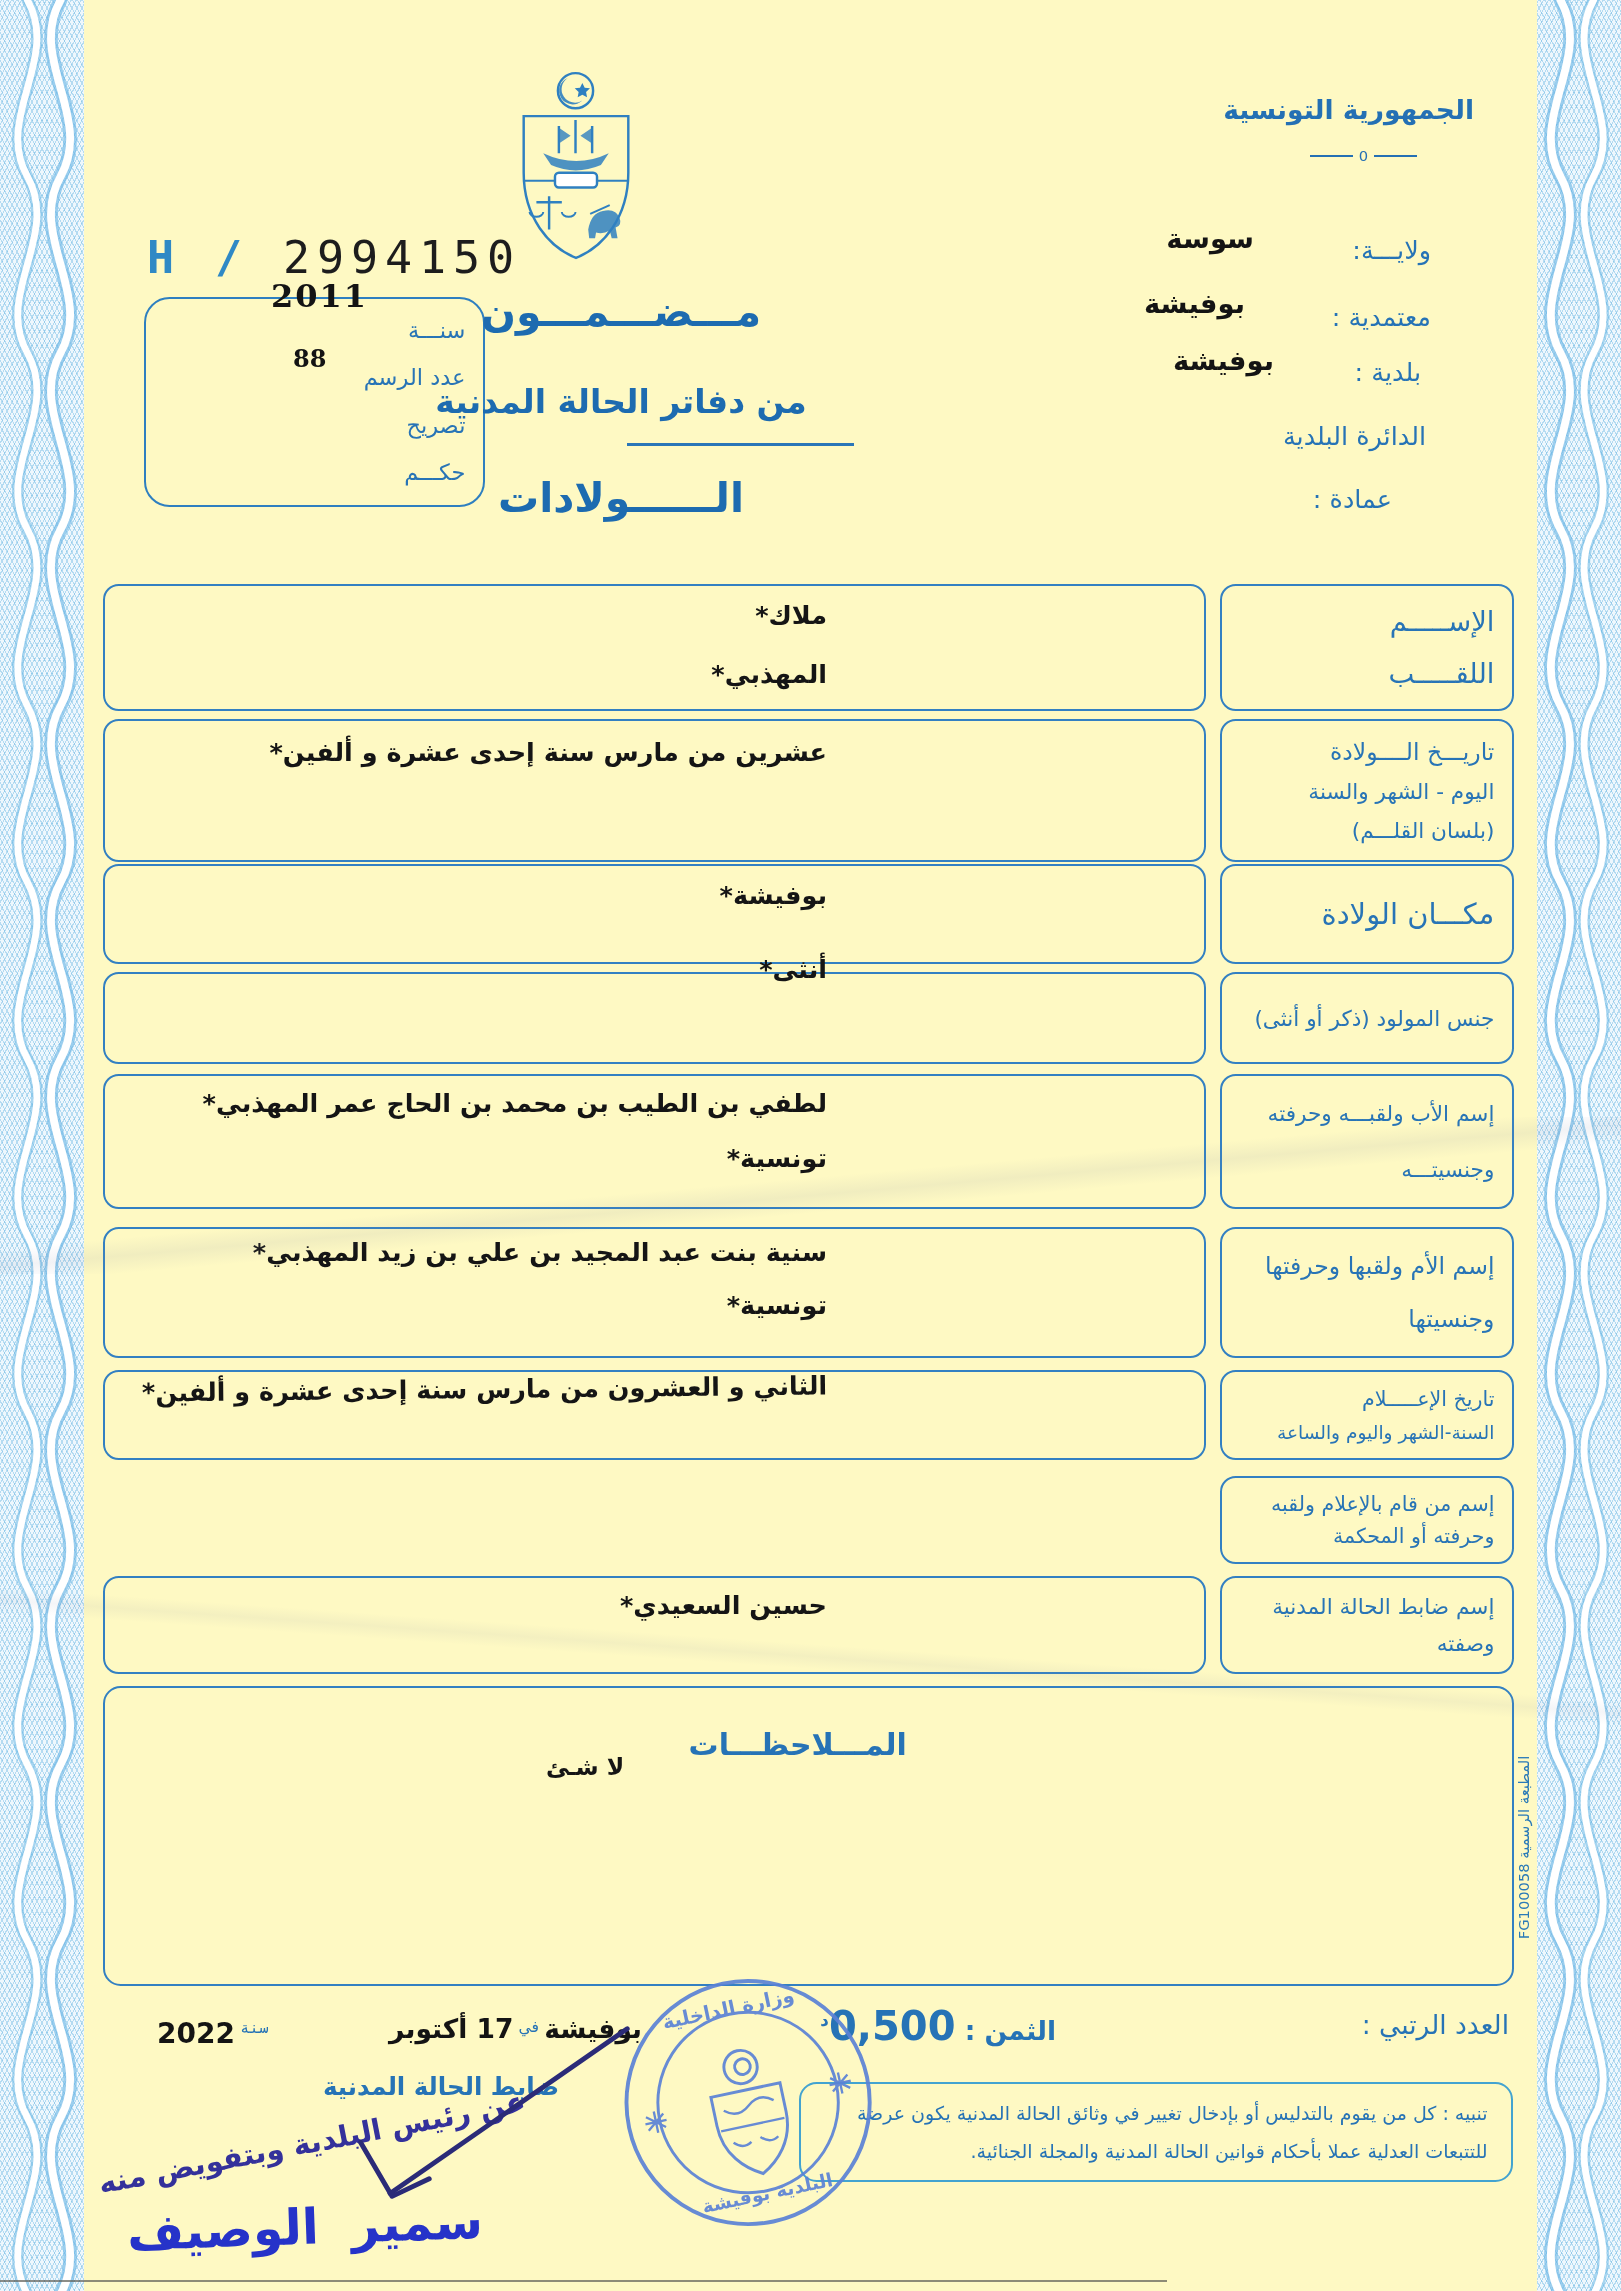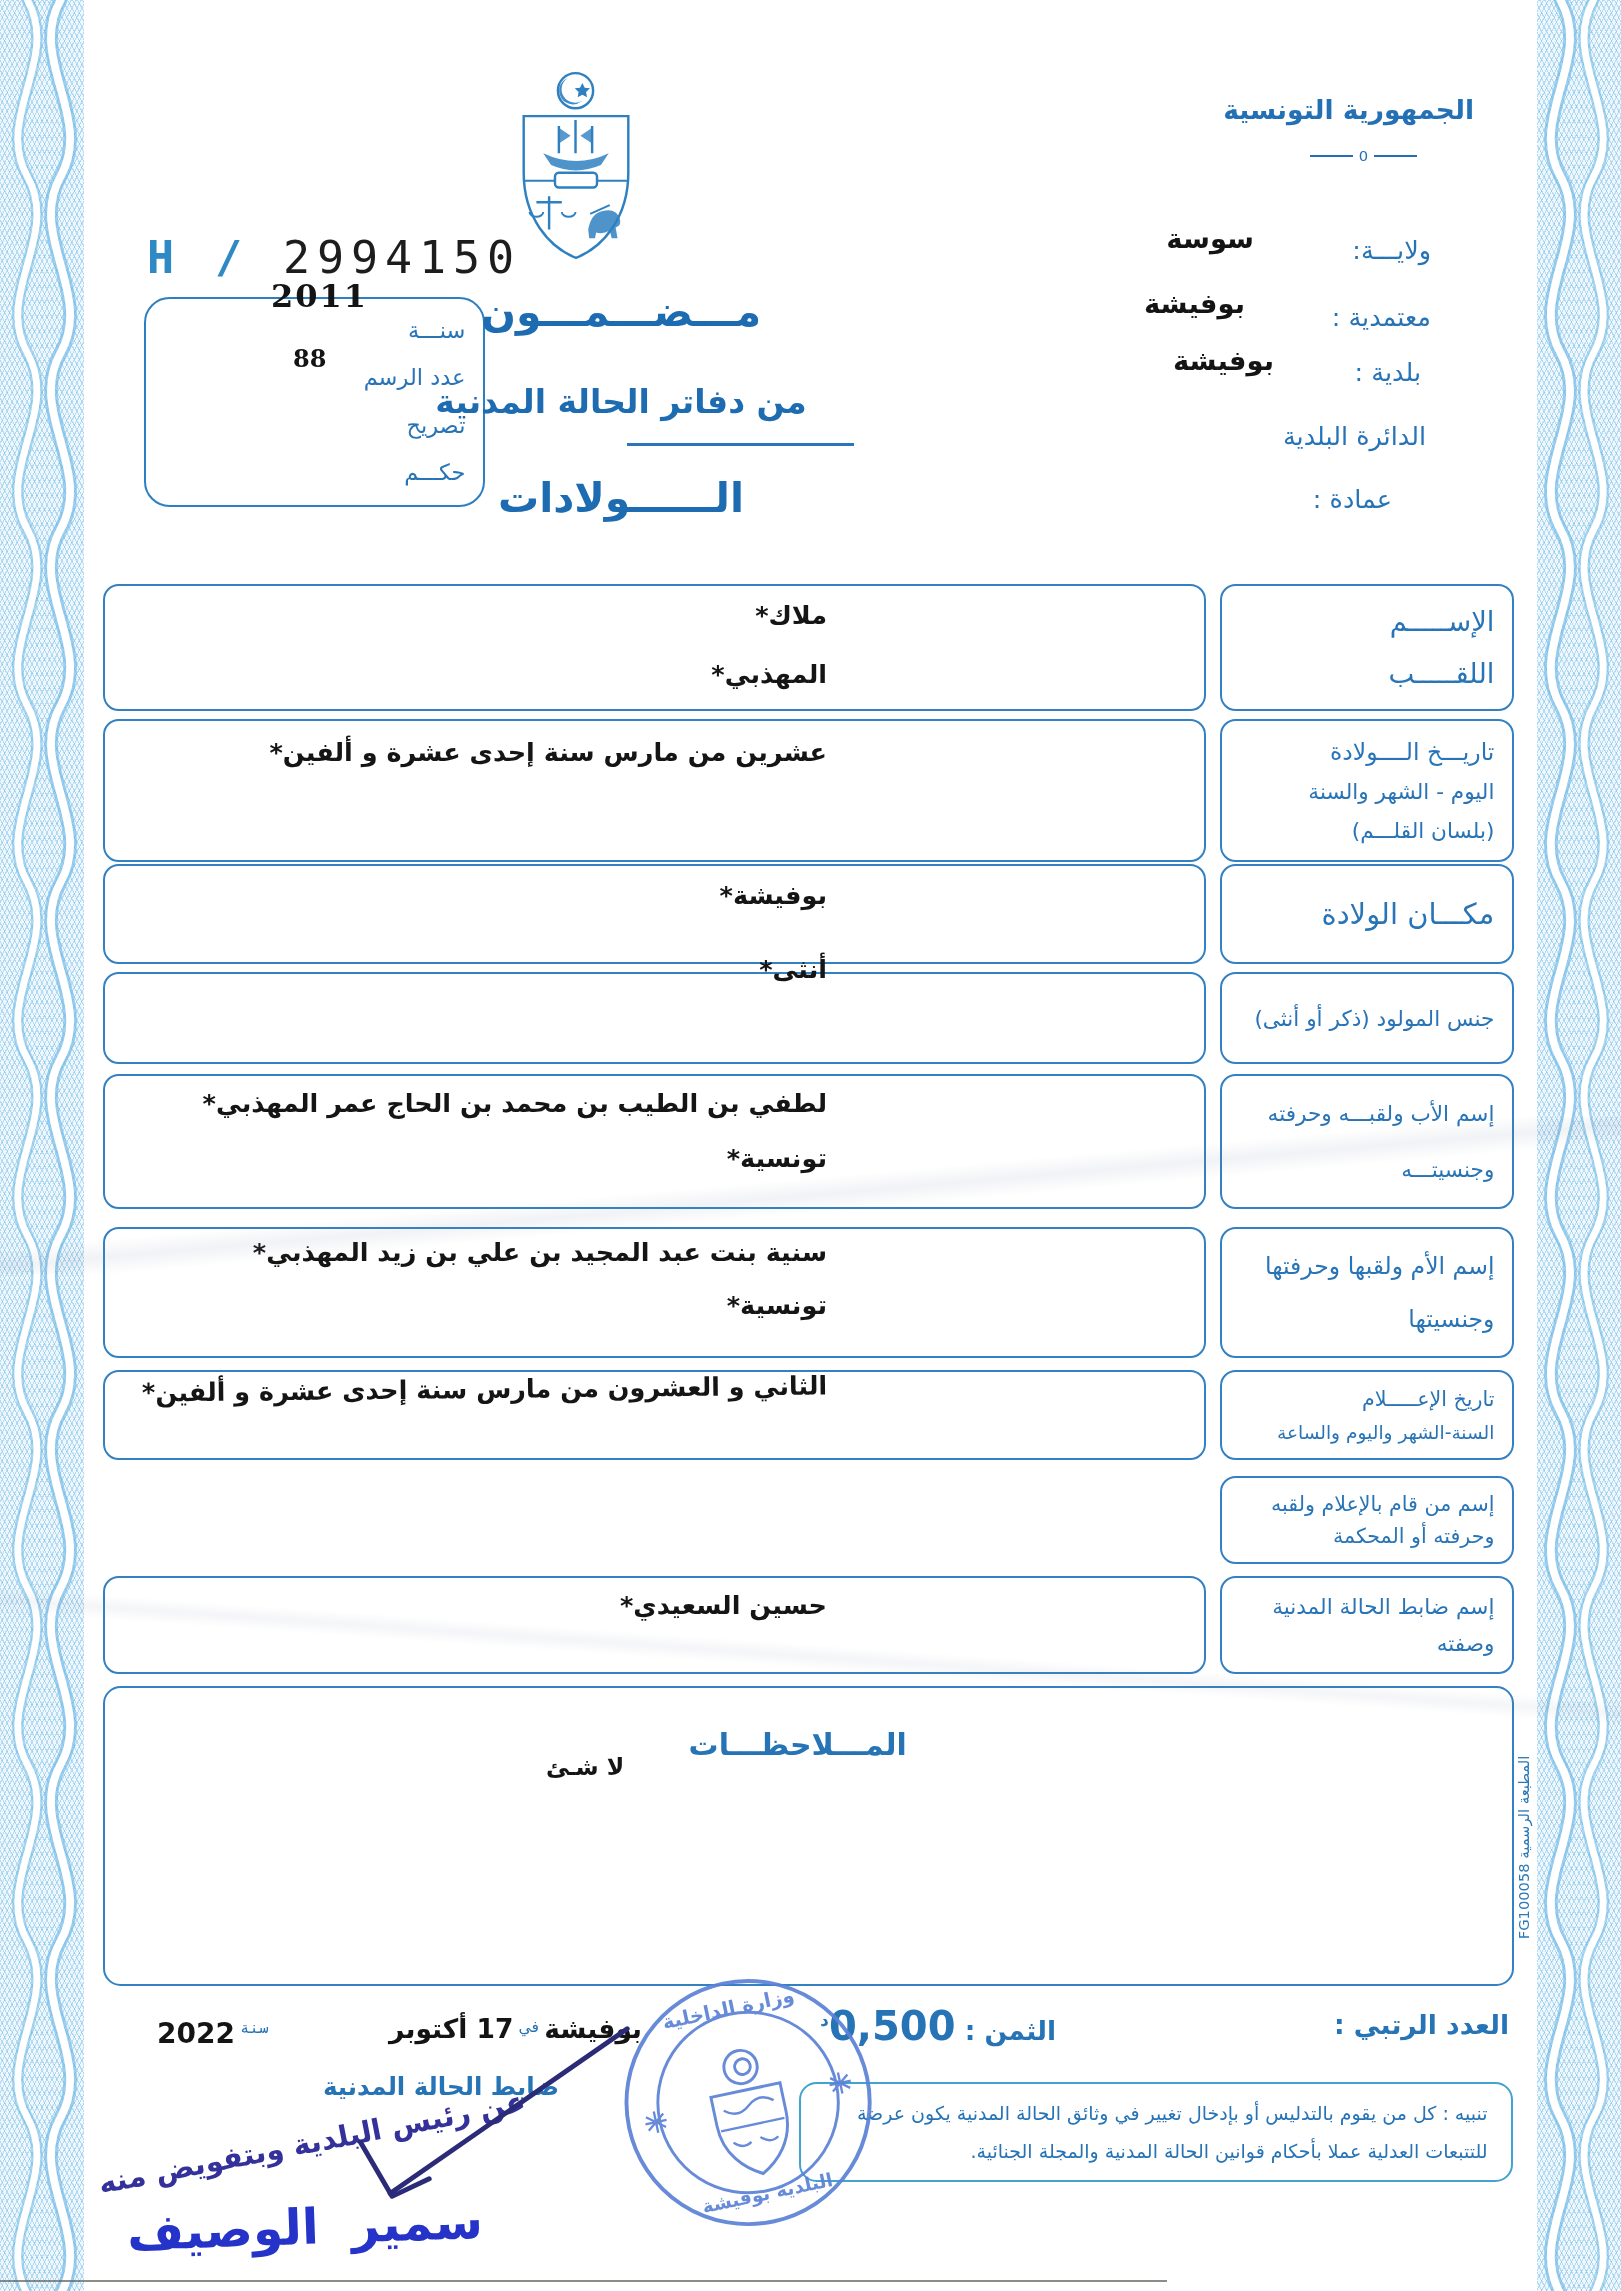--- a/index.html
+++ b/index.html
@@ -1,19 +1,19 @@
 <!DOCTYPE html>
 <html lang="ar" dir="rtl"><head>
 <meta charset="utf-8">
 <style>
   * { margin:0; padding:0; box-sizing:border-box; }
   body { background:#9a9a9a; font-family:"DejaVu Sans", sans-serif; }
   .page {
     position:relative; width:1621px; height:2292px; margin:0 auto;
-    background:#ffffff; overflow:hidden; direction:rtl;
+    background:#fef9c3; overflow:hidden; direction:rtl;
     color:#1a1a1a;
   }
   
   .gborder {
     position:absolute; top:0; width:84px; height:2292px;
     background-color:#eef7fd;
     background-image:
       repeating-linear-gradient(62deg,  rgba(100,180,225,.42) 0 1px, transparent 1px 4.4px),
       repeating-linear-gradient(-62deg, rgba(100,180,225,.42) 0 1px, transparent 1px 4.4px);
   }
@@ -74,21 +74,21 @@
   }
   .notes .ntitle { position:absolute; left:50%; transform:translateX(-55%); top:39px; color:#2673b6; font-size:30px; font-weight:bold; }
   .notes .nval { position:absolute; left:441px; top:65px; color:#151515; font-size:23.5px; font-weight:bold; }
 
   .printcode {
     position:absolute; left:1366px; top:1839px; width:314px; text-align:center;
     transform:rotate(-90deg); color:#2a7ab8; font-size:14.7px; white-space:nowrap;
   }
 
   
-  .f-serial { position:absolute; right:112px; top:2009px; color:#2673b6; font-size:26.5px; font-weight:bold; }
+  .f-serial { position:absolute; right:112px; top:2009px; color:#2673b6; font-size:26.5px; font-weight:normal; }
   .f-price  { position:absolute; right:565px; top:2003px; color:#2673b6; font-size:26.5px; font-weight:bold; white-space:nowrap; }
   .f-price .pv { font-size:40px; }
   .f-price .pc { font-size:16.7px; vertical-align:13.7px; }
   .f-place  { position:absolute; right:979px; top:2013px; white-space:nowrap; }
   .f-place .big { color:#141414; font-size:26.5px; font-weight:bold; }
   .f-place .small { color:#2673b6; font-size:15.7px; vertical-align:5.9px; }
   .f-year { position:absolute; left:157px; top:2017px; white-space:nowrap; }
   .f-year .small { color:#2673b6; font-size:15.7px; vertical-align:9.8px;font-family:Liberation Mono, monospace; }
   .f-year .big { color:#141414; font-size:28px; font-weight:bold; }
   .f-officer { position:absolute; left:323px; top:2072px; color:#2673b6; font-size:24.5px; font-weight:bold; }

